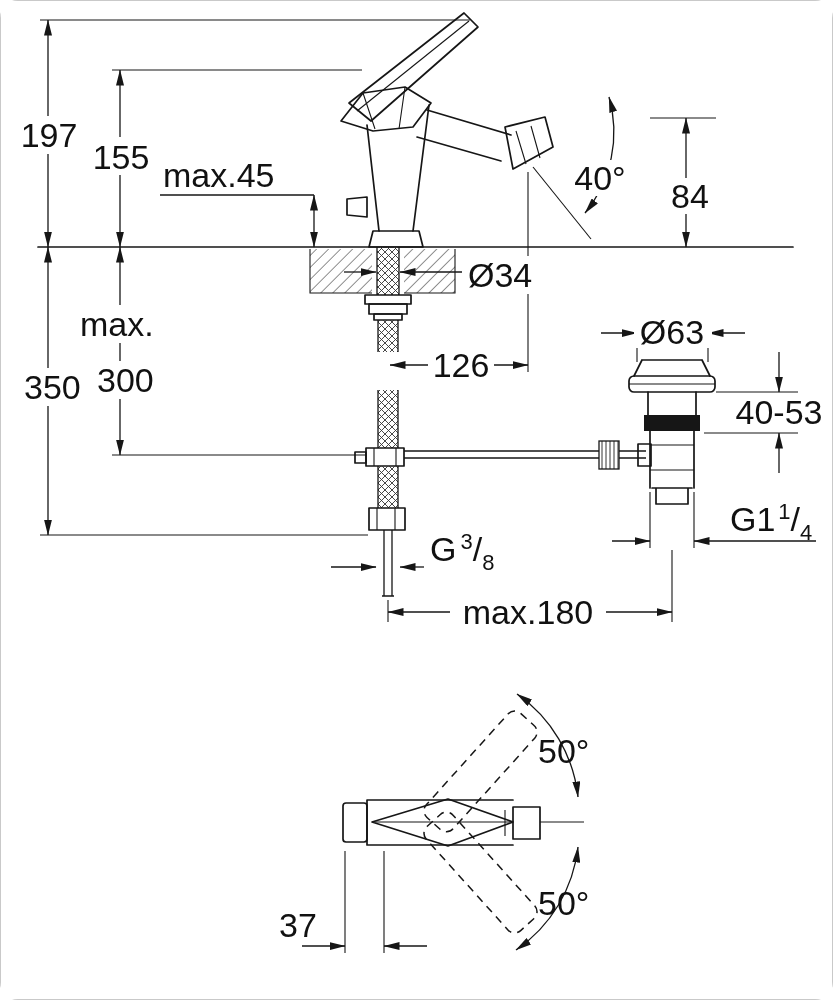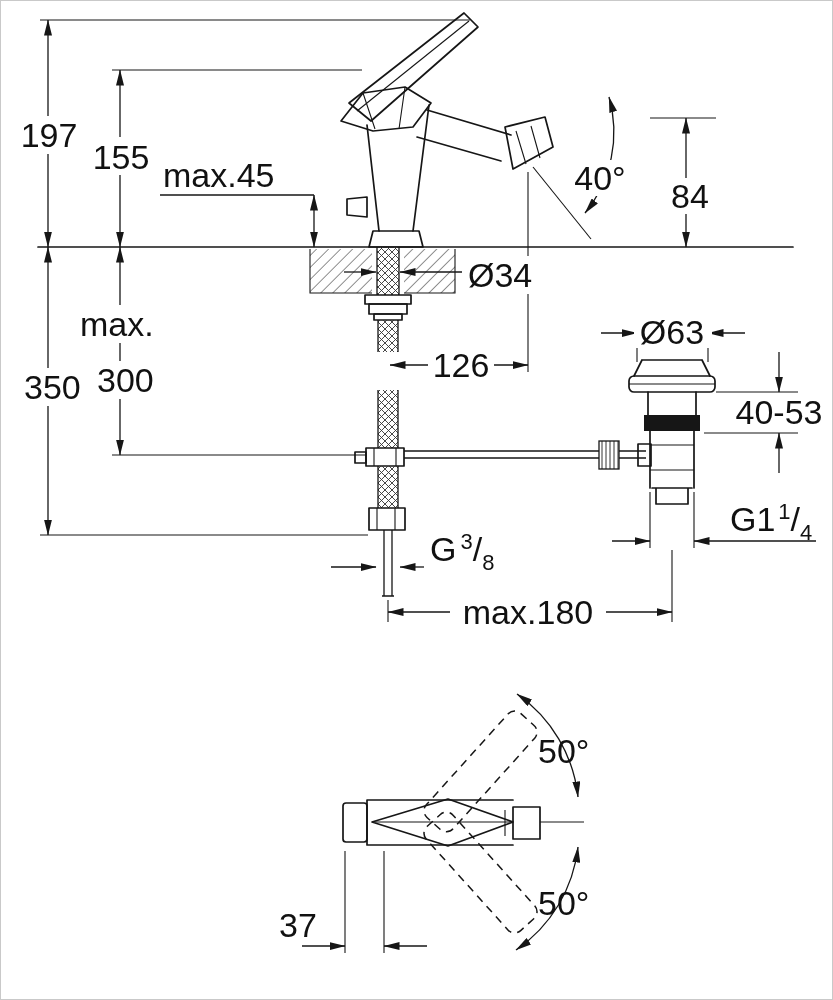--- a/index.html
+++ b/index.html
@@ -1,16 +1,16 @@
 <!DOCTYPE html>
 <html><head>
 <meta charset="utf-8">
 <style>
   html,body{margin:0;padding:0;background:#ffffff;}
-  .page{width:833px;height:1000px;position:relative;background:#fff;overflow:hidden;}
+  .page{width:833px;height:1000px;position:relative;background:#fff;overflow:hidden;border-radius:18px;}
   svg{display:block;}
   .p{fill:none;stroke:#161616;stroke-width:1.7;stroke-linejoin:round;stroke-linecap:round;}
   .t{fill:none;stroke:#161616;stroke-width:1.1;}
   .d{fill:none;stroke:#161616;stroke-width:1.3;}
   .dash{fill:none;stroke:#161616;stroke-width:1.5;stroke-dasharray:8 6;}
   .lbl{font-family:"Liberation Sans","DejaVu Sans",sans-serif;font-size:34px;fill:#111;}
   .sup{font-size:22px;}
   .bg{fill:#ffffff;}
 </style>
 </head>

